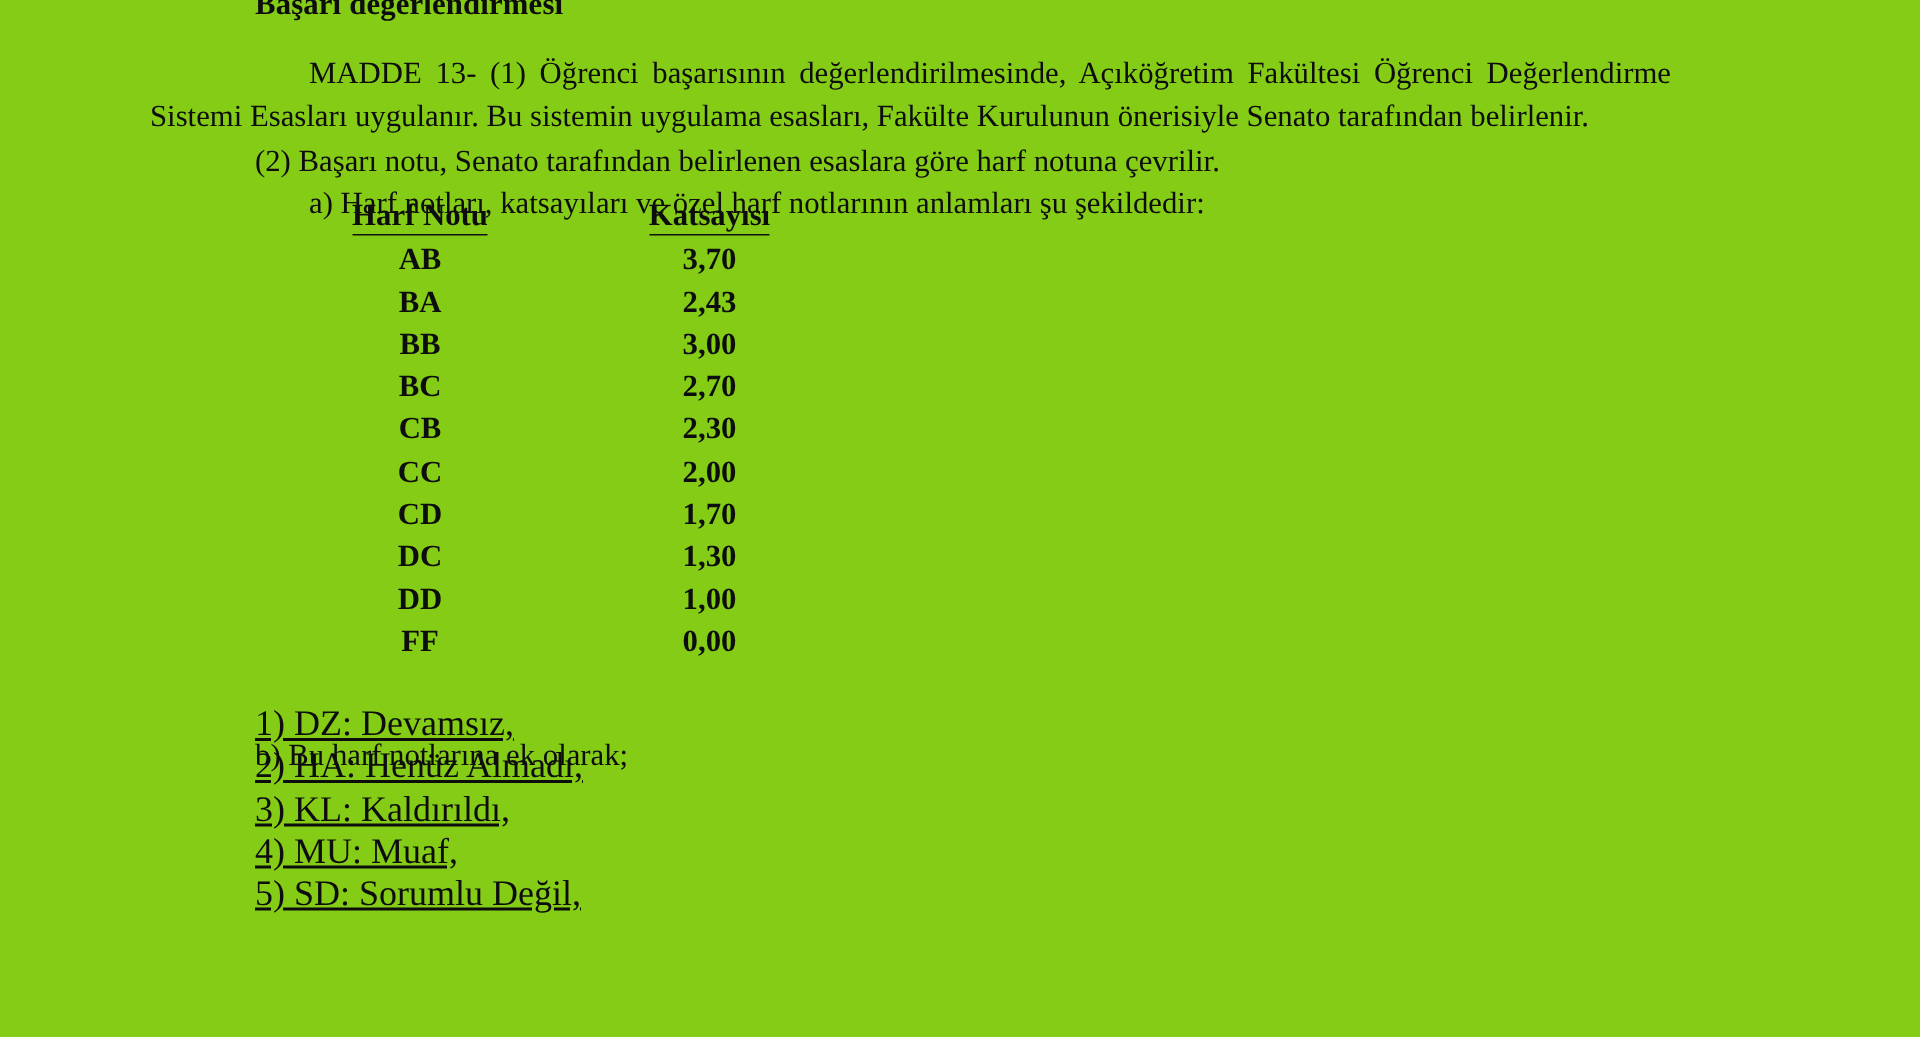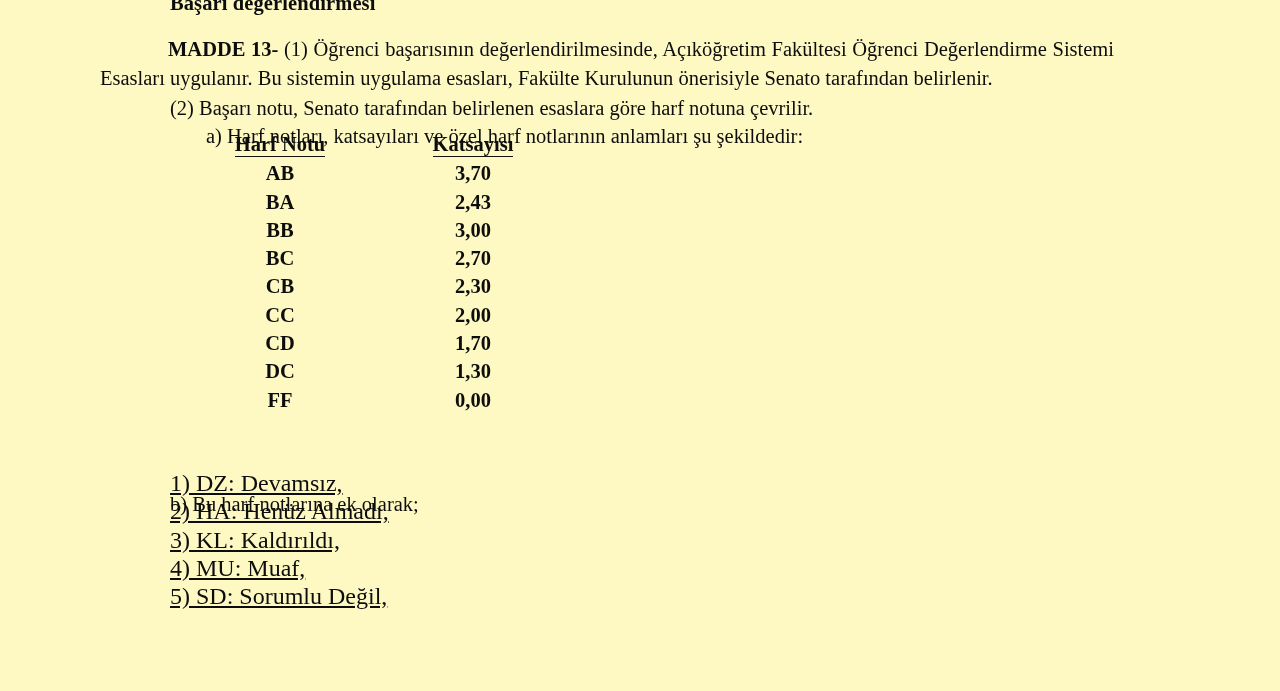--- a/index.html
+++ b/index.html
@@ -17,21 +17,21 @@
     color: #0d0d0d;
     -webkit-font-smoothing: antialiased;
   }
 
   .page {
     position: absolute;
     left: 0;
     top: 0;
     width: 1280px;
     height: 691px;
-    background: #fef9c3;
+    background: #84cc16;
   }
 
   
   .heading {
     position: absolute;
     left: 170px;
     top: -9px;
     font-size: 20.5px;
     font-weight: bold;
     letter-spacing: 0.1px;
@@ -45,21 +45,22 @@
     left: 100px;
     top: 14px;
     width: 1014px;
     font-size: 20.5px;
     line-height: 29px;
     text-align: justify;
     text-justify: inter-word;
     text-indent: 68px;
   }
   .para-justified .lead {
-    font-weight: bold;
+    font-weight: normal;
+    margin-left: 38px;
   }
 
   
   .para {
     position: absolute;
     left: 170px;
     font-size: 20.5px;
     line-height: 28px;
     white-space: nowrap;
   }
@@ -163,20 +164,24 @@
       </tr>
       <tr>
         <td class="col-letter">CD</td>
         <td class="col-coef">1,70</td>
       </tr>
       <tr>
         <td class="col-letter">DC</td>
         <td class="col-coef">1,30</td>
       </tr>
       <tr>
+        <td class="col-letter">DD</td>
+        <td class="col-coef">1,00</td>
+      </tr>
+      <tr>
         <td class="col-letter">FF</td>
         <td class="col-coef">0,00</td>
       </tr>
     </tbody>
   </table>
 
   <p class="para p-b">b) Bu harf notlarına ek olarak;</p>
 
   <ul class="special-list">
     <li>1) DZ: Devamsız,</li>

